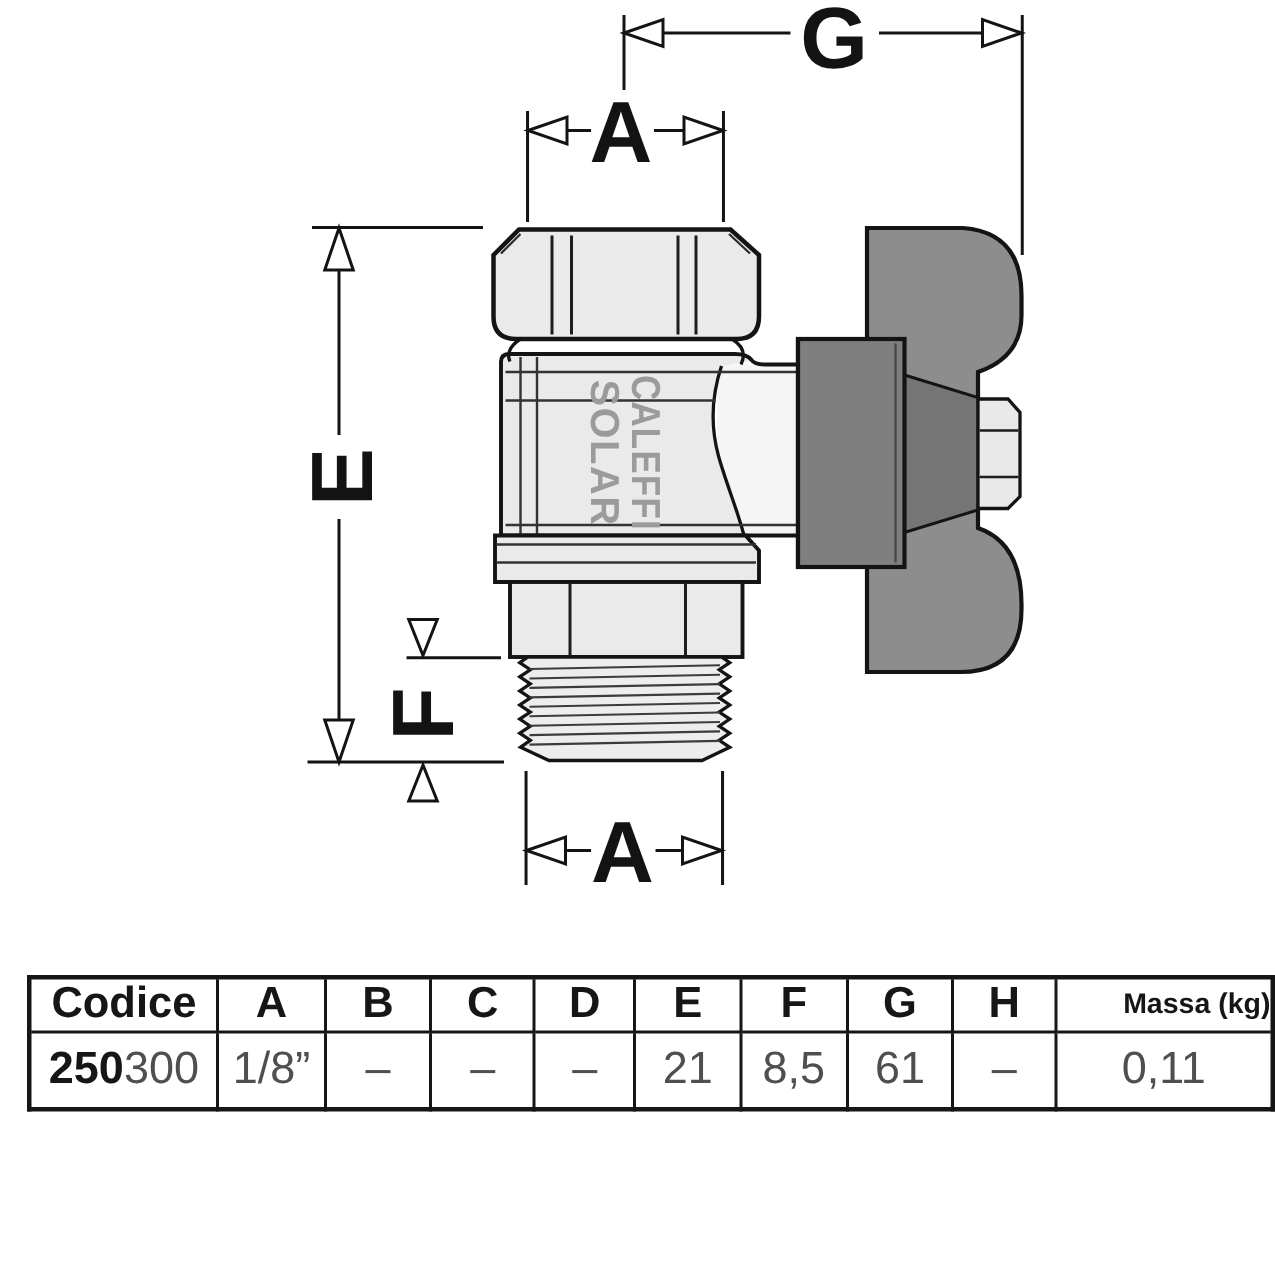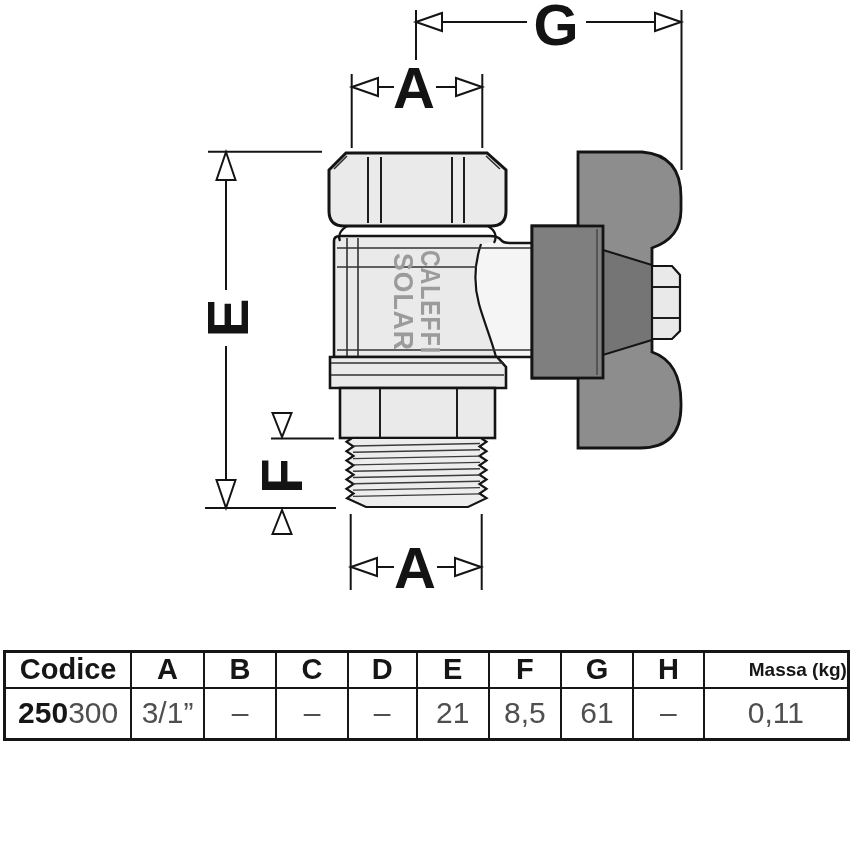--- a/index.html
+++ b/index.html
@@ -3,21 +3,21 @@
 <meta charset="utf-8">
 <style>
   html,body{margin:0;padding:0;background:#fff;}
   .canvas{position:relative;width:850px;height:850px;background:#ffffff;overflow:hidden;
           font-family:"Liberation Sans",sans-serif;}
   .drawing{position:absolute;left:0;top:0;}
   .dim-label{font-family:"Liberation Sans",sans-serif;font-weight:bold;fill:#131313;}
   .logo-text{font-family:"Liberation Sans",sans-serif;font-weight:bold;letter-spacing:1px;}
 
   
-  .spec-table{position:absolute;left:3px;top:650px;border-collapse:collapse;table-layout:fixed;
+  .spec-table{position:absolute;left:18px;top:650px;border-collapse:collapse;table-layout:fixed;
               background:#fff;}
   .spec-table td,.spec-table th{border:2px solid #161616;text-align:center;vertical-align:middle;
               padding:0;overflow:hidden;white-space:nowrap;}
   .spec-table{border:3px solid #161616;}
   .spec-table tr.hdr{height:36px;}
   .spec-table tr.val{height:52px;}
   .hdr th{font-weight:bold;color:#161616;font-size:29px;}
   .hdr th.massa{font-size:19px;padding-left:44px;}
   .val td{font-weight:normal;color:#4f4f4f;font-size:30px;}
   .code-bold{font-weight:bold;color:#161616;}
@@ -137,21 +137,21 @@
       <th>C</th>
       <th>D</th>
       <th>E</th>
       <th>F</th>
       <th>G</th>
       <th>H</th>
       <th class="massa">Massa (kg)</th>
     </tr>
     <tr class="val">
       <td><span class="code-bold">250</span><span>300</span></td>
-      <td>3/1”</td>
+      <td>1/8”</td>
       <td>–</td>
       <td>–</td>
       <td>–</td>
       <td>21</td>
       <td>8,5</td>
       <td>61</td>
       <td>–</td>
       <td>0,11</td>
     </tr>
   </tbody>

